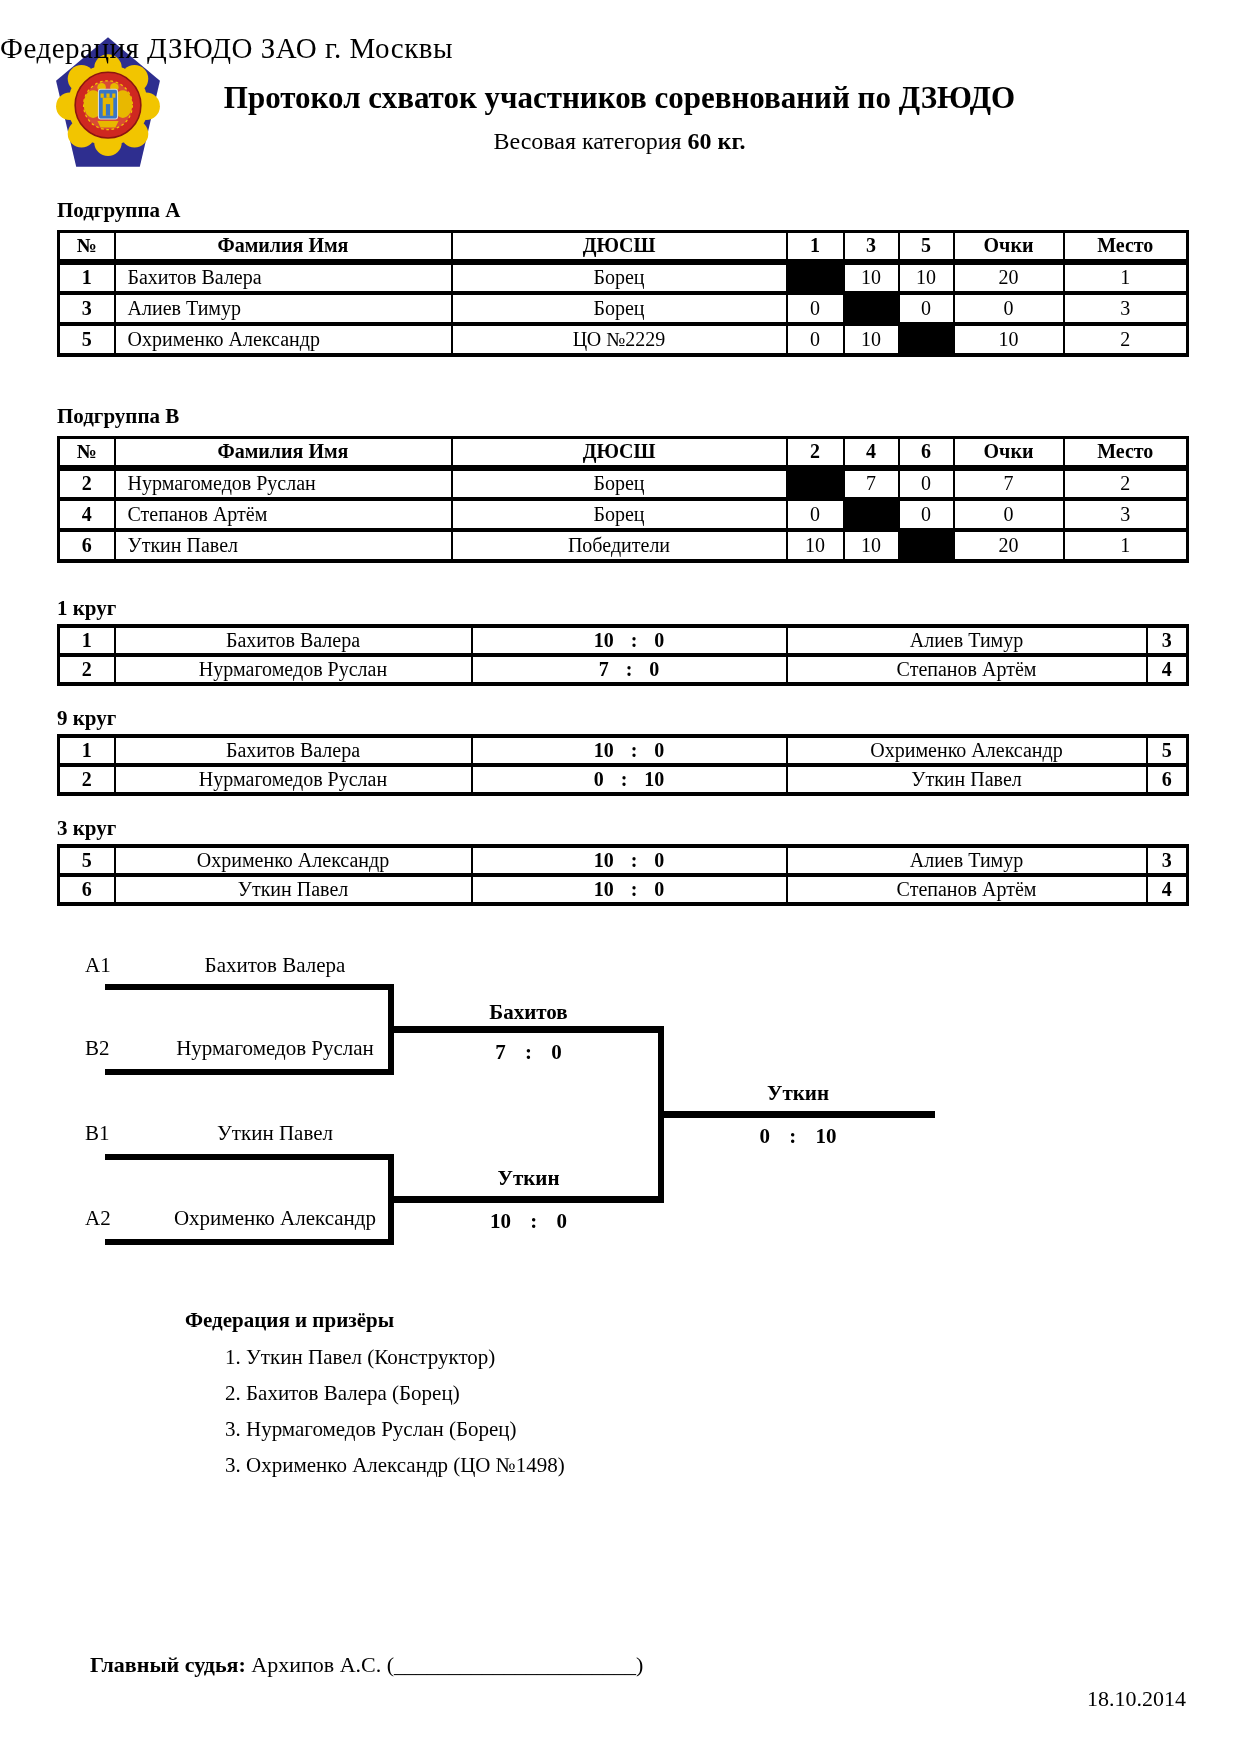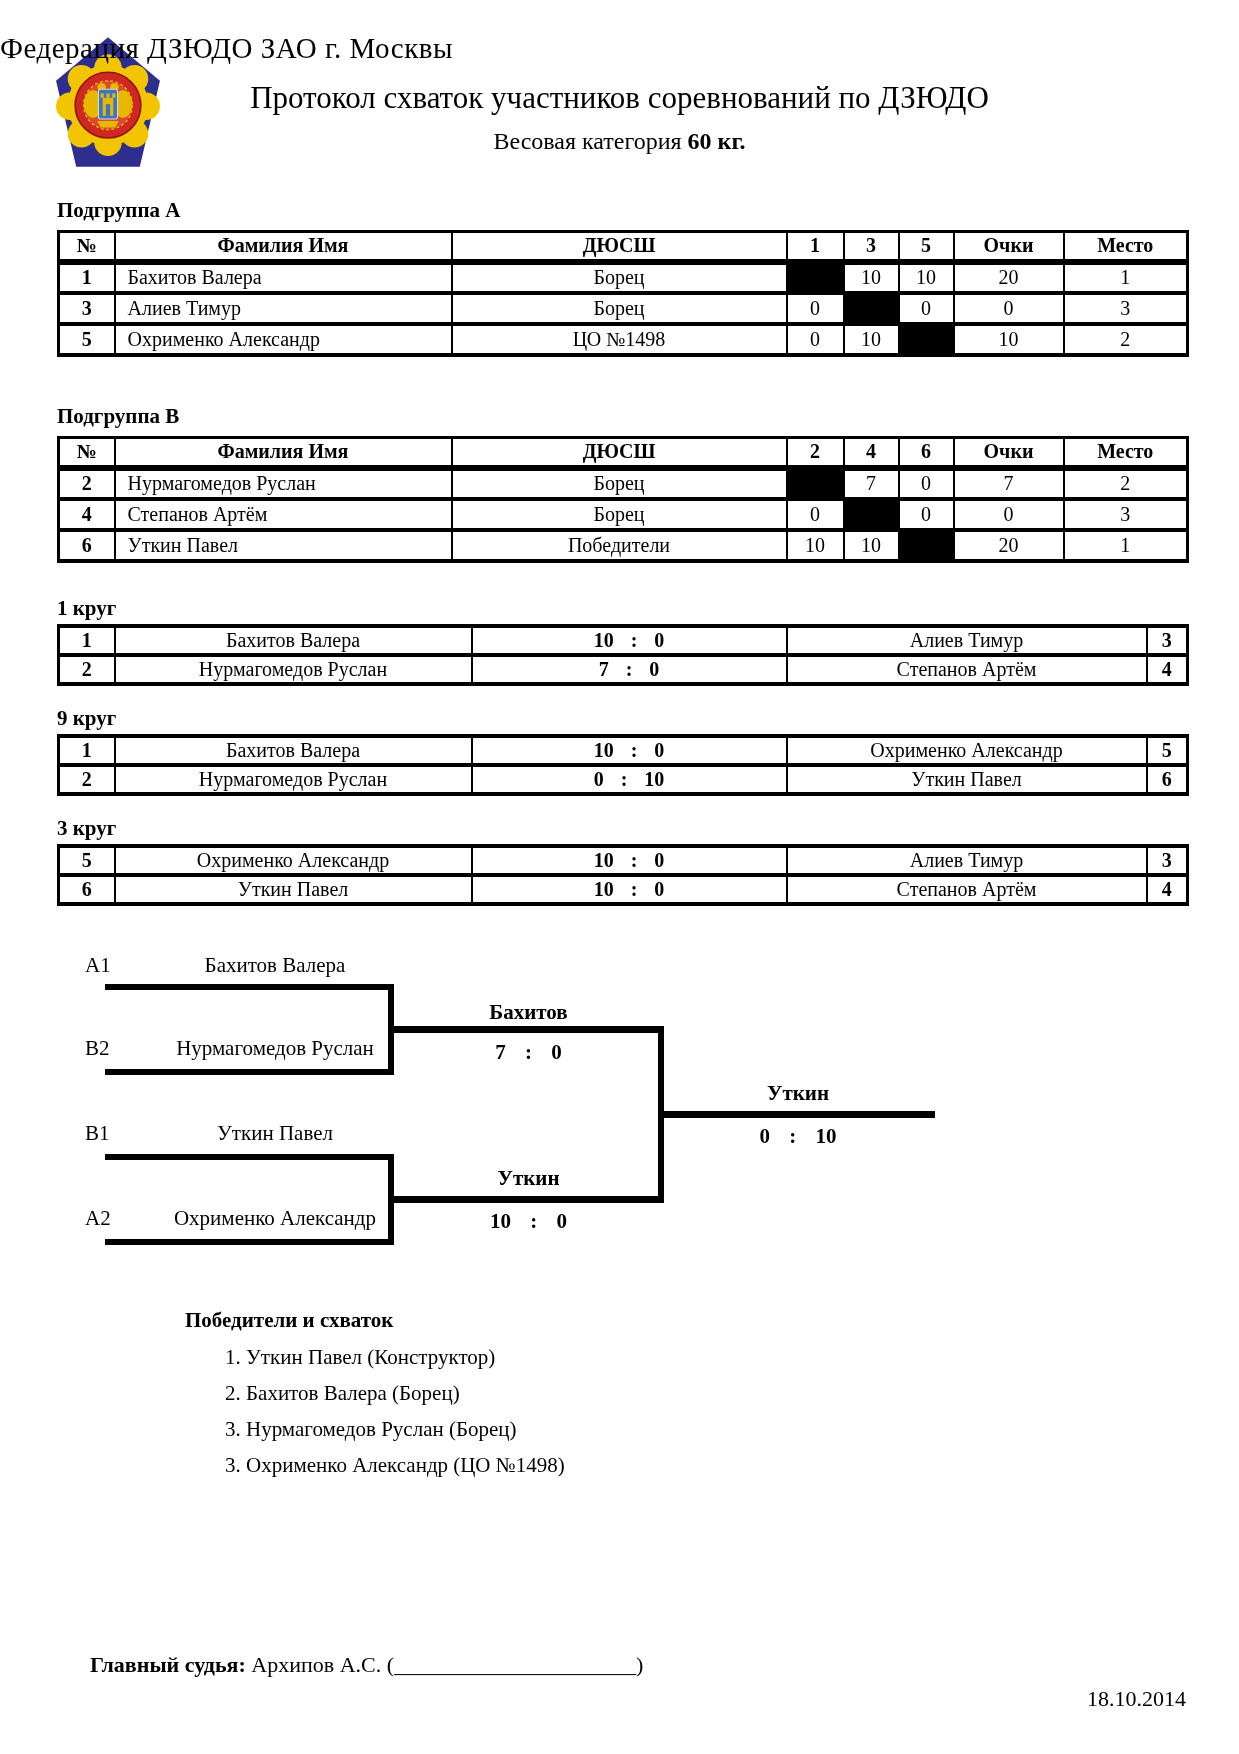--- a/index.html
+++ b/index.html
@@ -15,21 +15,21 @@
   }
 
   
   .logo { position:absolute; left:55px; top:36px; width:106px; height:132px; }
   .hdr-federation {
     position:absolute; left:0; top:32px; width:1025px;
     font-size:29px; letter-spacing:.5px;
   }
   .hdr-title {
     position:absolute; left:0; top:80px; width:1239px;
-    text-align:center; font-size:31px; font-weight:normal;
+    text-align:center; font-size:31px; font-weight:bold;
   }
   .hdr-subtitle {
     position:absolute; left:0; top:128px; width:1239px;
     text-align:center; font-size:24px;
   }
   .hdr-subtitle b { font-weight:bold; }
 
   
   .sec-label { position:absolute; left:57px; font-size:21px; font-weight:bold; }
 
@@ -145,21 +145,21 @@
         <td>Борец</td>
         <td>0</td>
         <td class="blk"></td>
         <td>0</td>
         <td>0</td>
         <td>3</td>
       </tr>
       <tr>
         <td class="num">5</td>
         <td class="name">Охрименко Александр</td>
-        <td>ЦО №1498</td>
+        <td>ЦО №2229</td>
         <td>0</td>
         <td>10</td>
         <td class="blk"></td>
         <td>10</td>
         <td>2</td>
       </tr>
     </tbody>
       </table>
   </div>
 
@@ -341,21 +341,21 @@
 
     <div class="br-label" style="left:393px; top:1000px; width:271px">Бахитов</div>
     <div class="br-score" style="left:393px; top:1040px; width:271px">7 : 0</div>
     <div class="br-label" style="left:661px; top:1081px; width:274px">Уткин</div>
     <div class="br-score" style="left:661px; top:1124px; width:274px">0 : 10</div>
     <div class="br-label" style="left:393px; top:1166px; width:271px">Уткин</div>
     <div class="br-score" style="left:393px; top:1209px; width:271px">10 : 0</div>
   </div>
 
   <div class="winners">
-    <div class="winners-title">Победители и схваток</div>
+    <div class="winners-title">Федерация и призёры</div>
     <ul>
       <li>1. Уткин Павел (Конструктор)</li>
       <li>2. Бахитов Валера (Борец)</li>
       <li>3. Нурмагомедов Руслан (Борец)</li>
       <li>3. Охрименко Александр (ЦО №1498)</li>
     </ul>
   </div>
 
   <div class="foot-line" style="top:1652px"><b>Главный судья:</b><span> Архипов А.С. </span><span>(______________________)</span></div>
   <div class="foot-date">18.10.2014</div>

